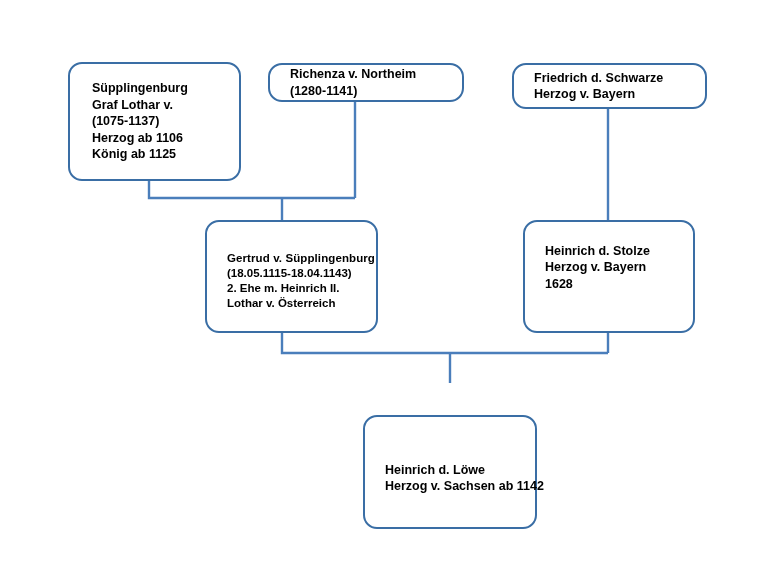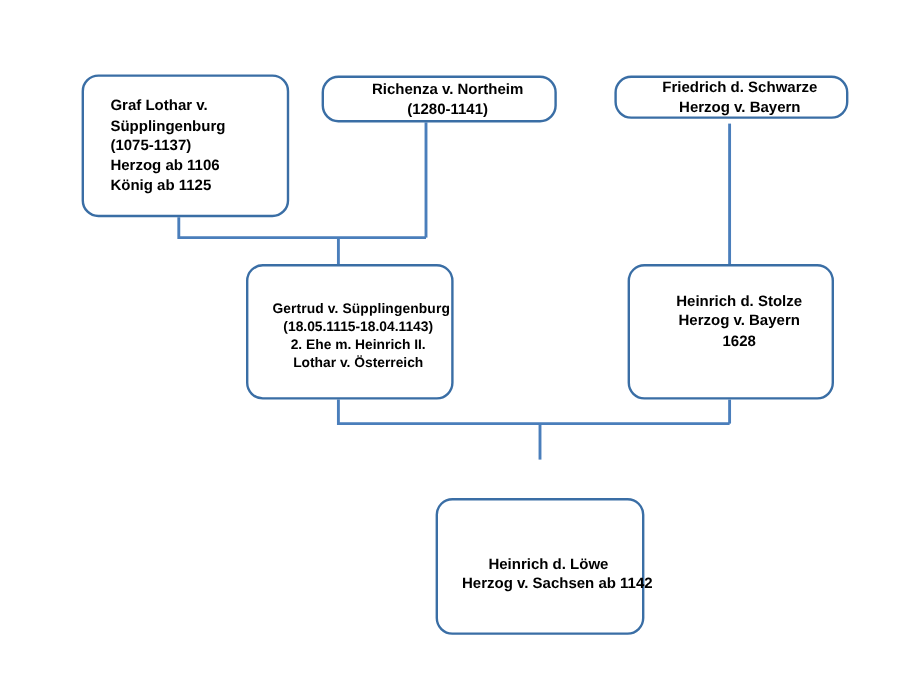--- a/index.html
+++ b/index.html
@@ -41,26 +41,26 @@
   .node .lines {
     width: 100%;
     padding: 0 6px;
     box-sizing: border-box;
   }
   .node .ln {
     display: block;
     white-space: nowrap;
   }
   .align-left .lines { text-align: left; padding-left: 18px; }
-  .align-center .lines { text-align: center; padding-left: 20px; }
+  .align-center .lines { text-align: left; padding-left: 20px; }
 
   
   #node-lothar    { left: 68px;  top: 62px;  width: 173px; height: 119px; font-size: 12.5px; }
   #node-richenza  { left: 268px; top: 63px;  width: 196px; height: 39px;  font-size: 12.5px; }
-  #node-friedrich { left: 512px; top: 63px;  width: 195px; height: 36px;  font-size: 12.5px; }
+  #node-friedrich { left: 512px; top: 63px;  width: 195px; height: 46px;  font-size: 12.5px; }
   #node-gertrud   { left: 205px; top: 220px; width: 173px; height: 113px; font-size: 11.5px; }
   #node-stolze    { left: 523px; top: 220px; width: 172px; height: 113px; font-size: 12.5px; }
   #node-loewe     { left: 363px; top: 383px; width: 174px; height: 114px; font-size: 12.5px; margin-top: 32px; }
 
   #node-lothar .lines { padding-left: 22px; }
   #node-gertrud  .ln:first-child { letter-spacing: 0.1px; margin-top: 23px; }
   #node-loewe .lines { transform: translateY(6px); }
   #node-stolze .lines { transform: translateY(-9px); }
   #node-gertrud .lines { transform: translateY(-7px); }
 
@@ -89,22 +89,22 @@
       <path d="M 282,333 L 282,353 L 608,353"></path>
 
       <path d="M 608,333 L 608,353"></path>
 
       <path d="M 450,353 L 450,383"></path>
     </g>
   </svg>
 
   <div class="node align-left" id="node-lothar">
     <div class="lines">
+      <span class="ln">Süpplingenburg</span>
       <span class="ln">Graf Lothar v.</span>
-      <span class="ln">Süpplingenburg</span>
       <span class="ln">(1075-1137)</span>
       <span class="ln">Herzog ab 1106</span>
       <span class="ln">König ab 1125</span>
     </div>
   </div>
 
   <div class="node align-center" id="node-richenza">
     <div class="lines">
       <span class="ln">Richenza v. Northeim</span>
       <span class="ln">(1280-1141)</span>

